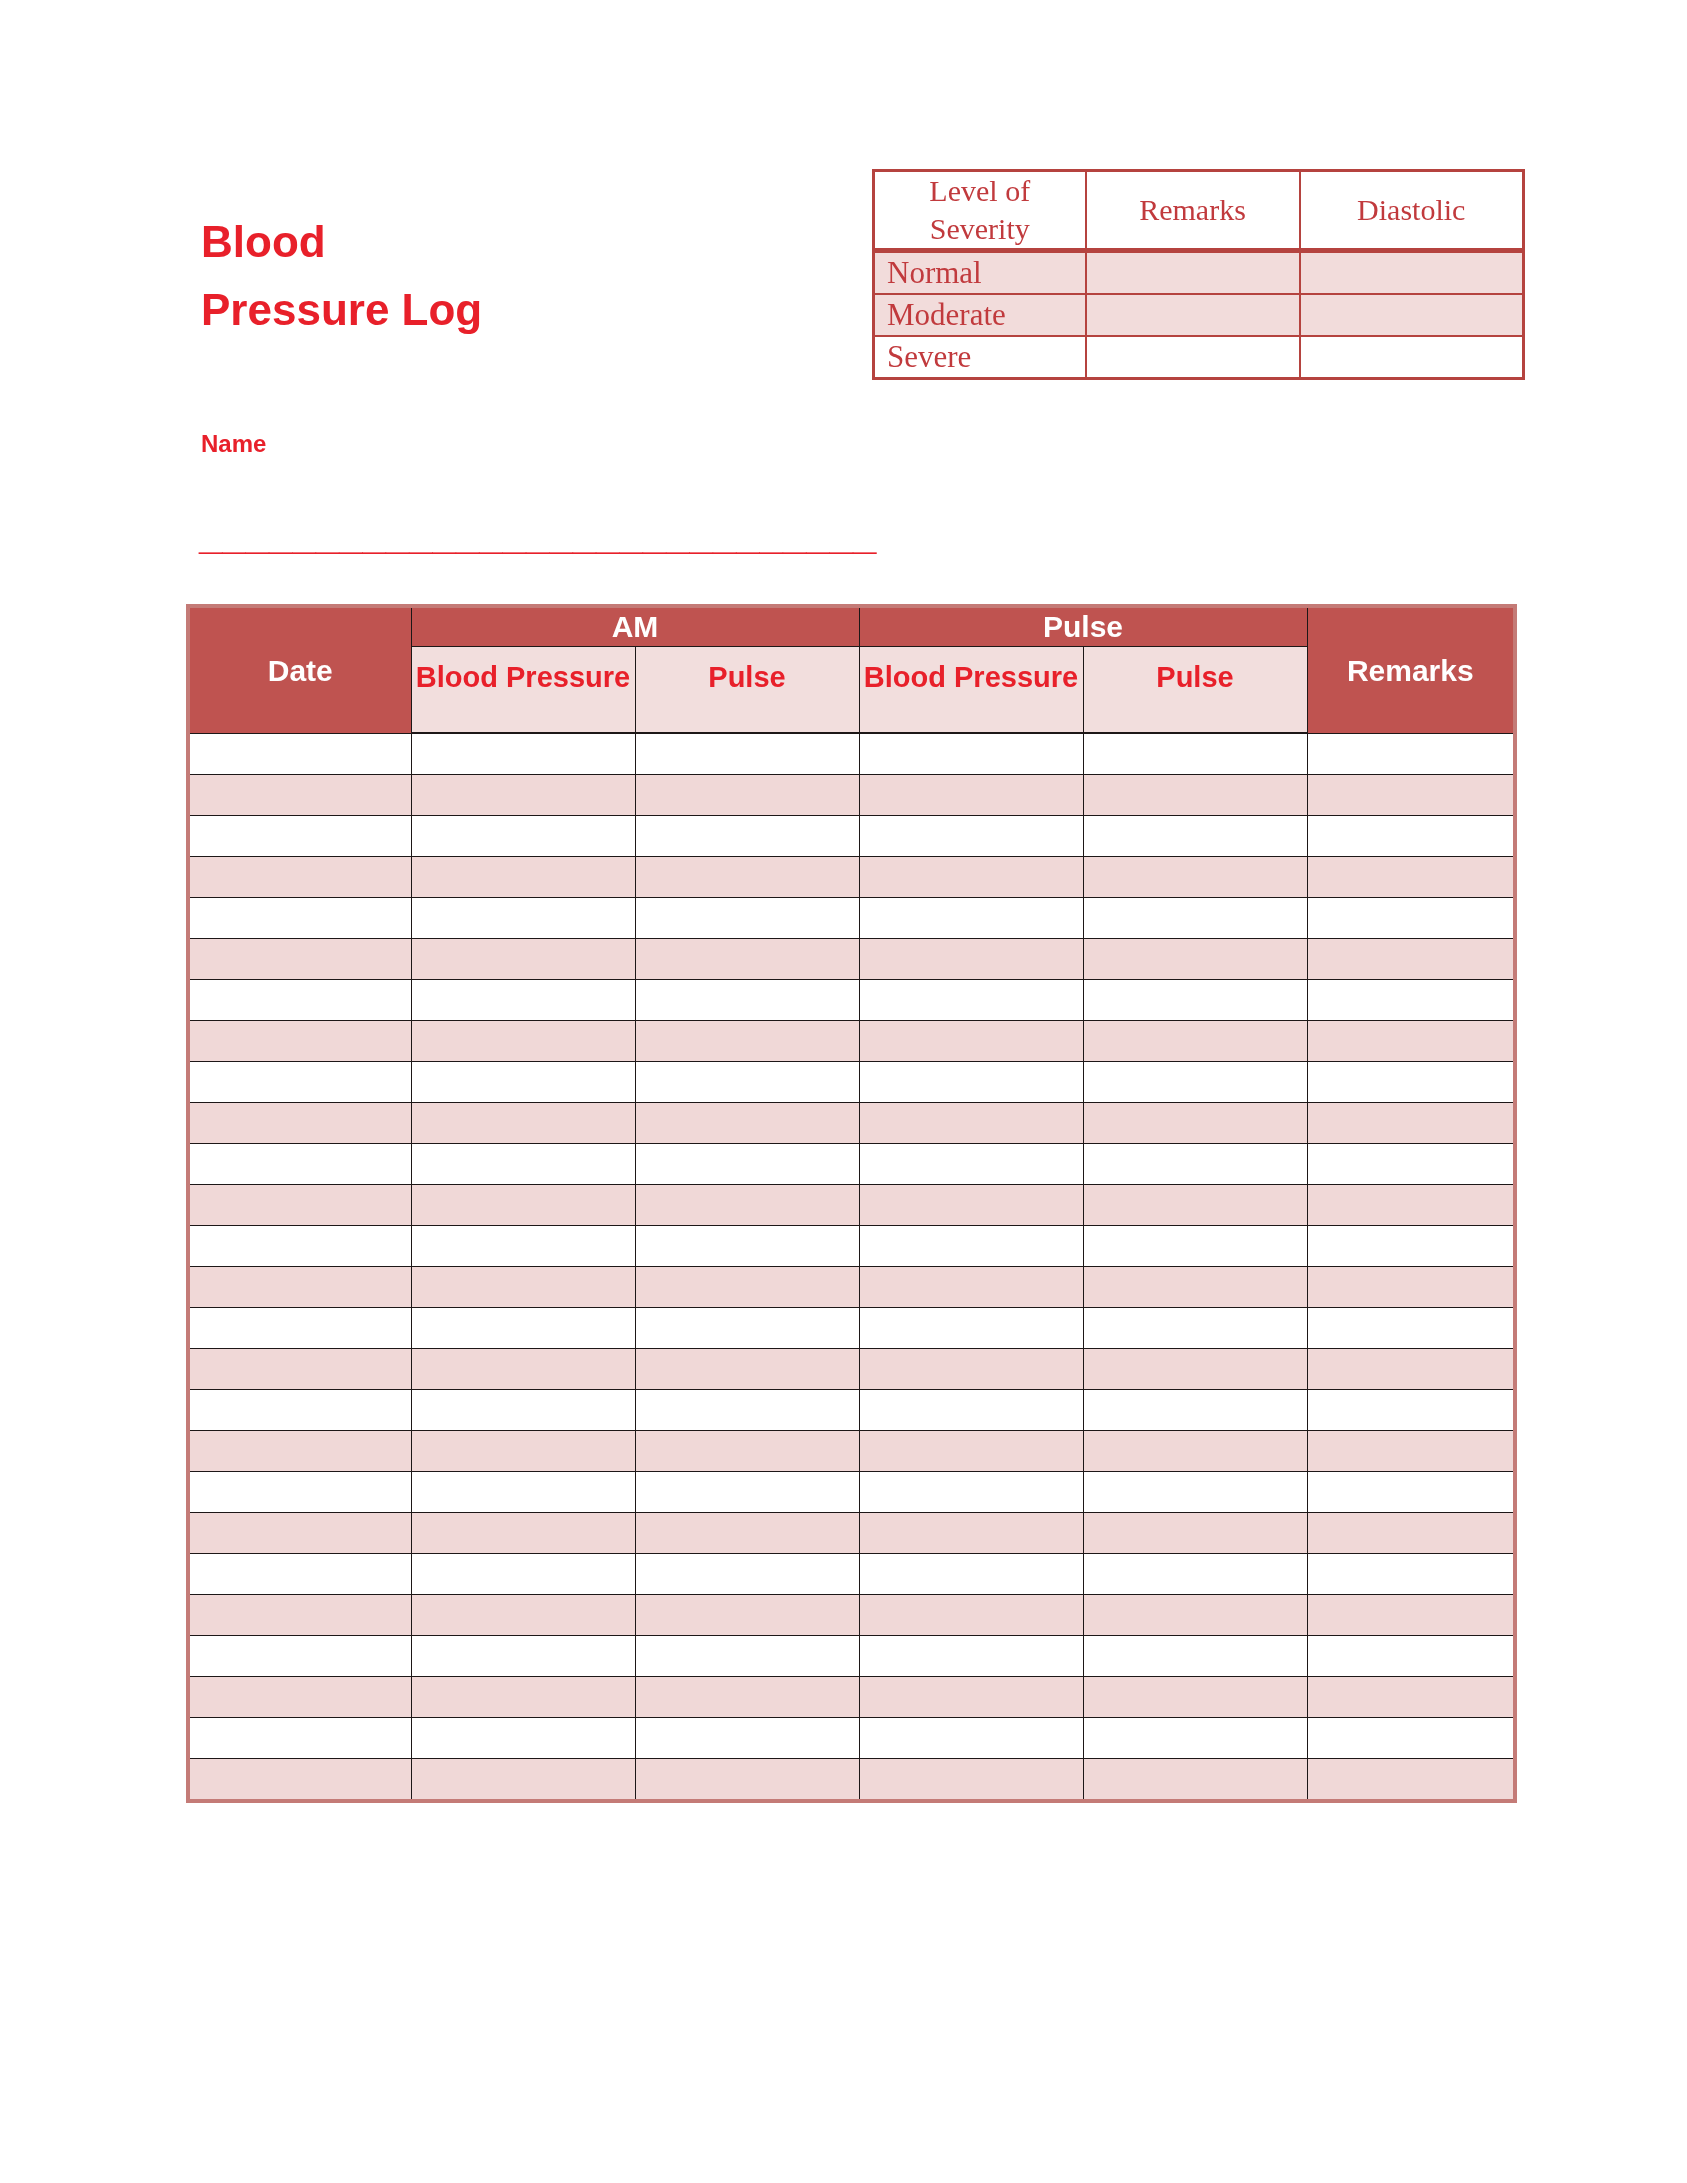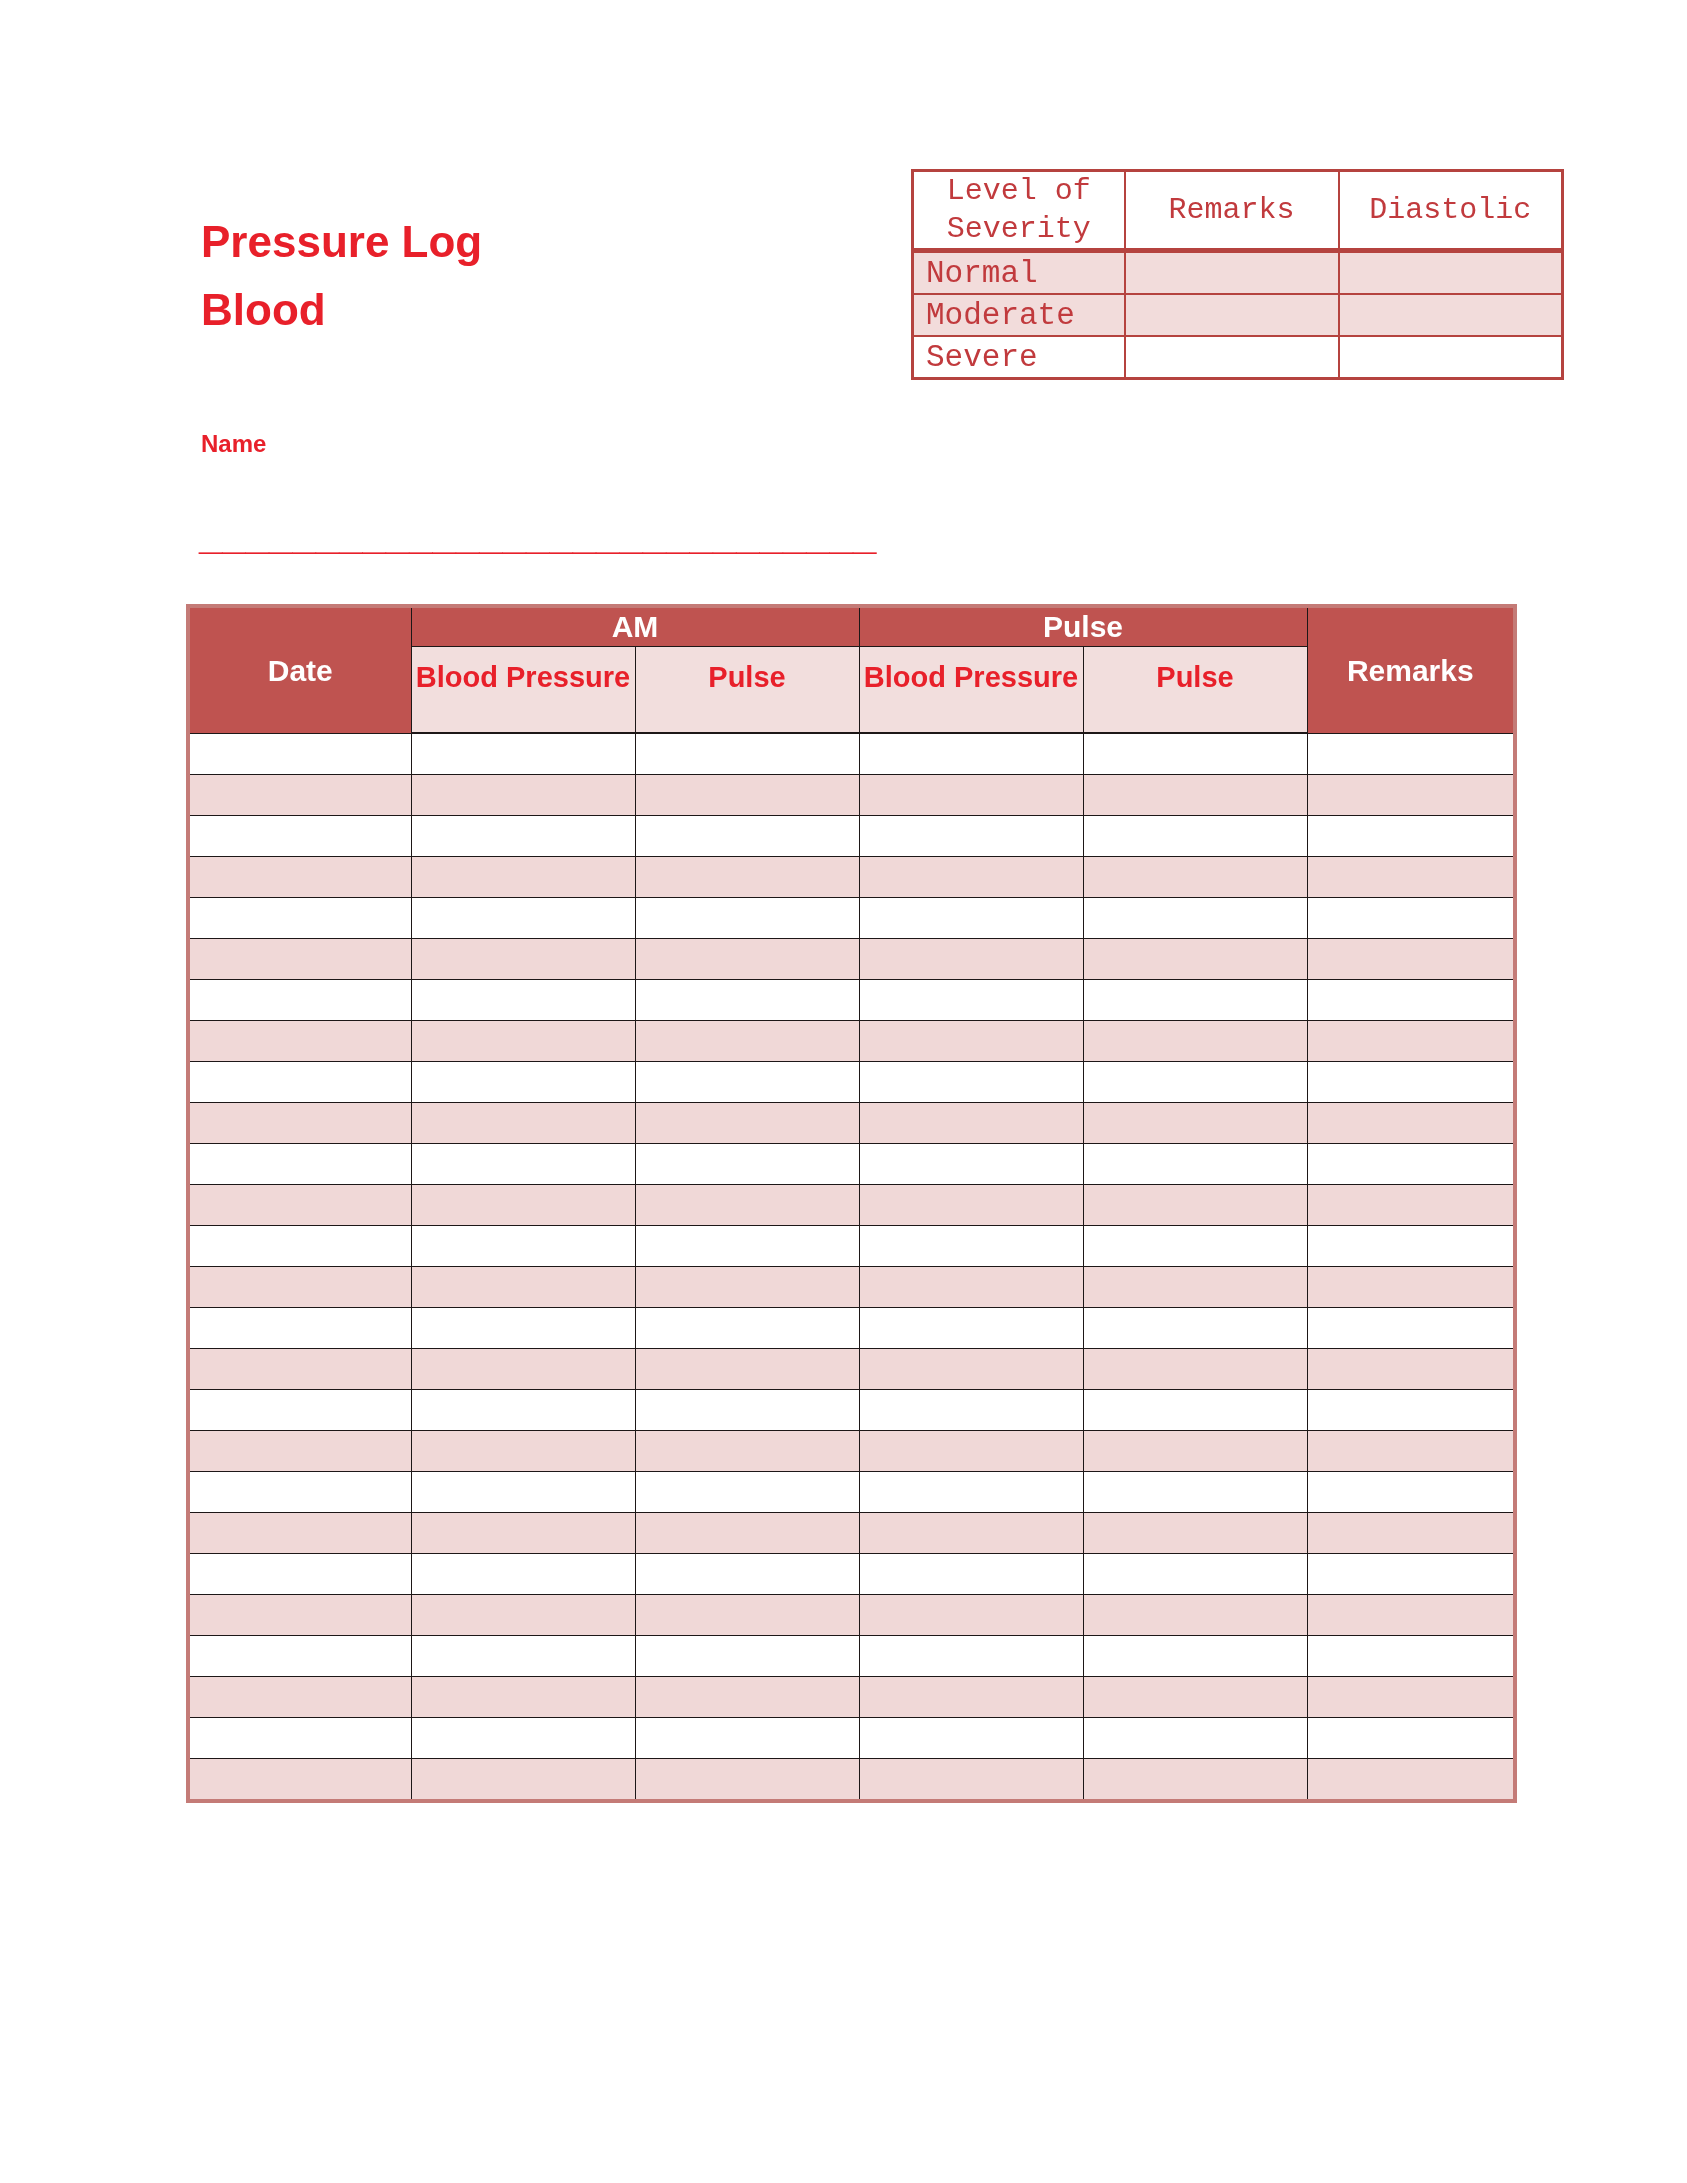--- a/index.html
+++ b/index.html
@@ -33,23 +33,23 @@
     font-size:24px;font-weight:bold;
     color:var(--bright-red);
   }
   .name-underline{
     position:absolute;left:199px;top:512px;
     font-size:42px;font-weight:bold;line-height:45px;
     color:var(--bright-red);white-space:nowrap;
   }
   
   .severity-table{
-    position:absolute;left:911px;top:169px;width:651px;
+    position:absolute;left:872px;top:169px;width:651px;
     border-collapse:collapse;table-layout:fixed;
-    font-family:Liberation Mono, monospace;
+    font-family:Liberation Serif, serif;
     color:var(--serif-red);
     border:3.5px solid var(--sev-border);
   }
   .severity-table th,.severity-table td{
     border:2.6px solid var(--sev-border);
     overflow:hidden;
   }
   .severity-table thead th{
     height:75px;background:#ffffff;
     font-size:30px;font-weight:normal;line-height:38px;
@@ -87,22 +87,22 @@
   }
   .log-table tbody td{height:40px;background:#ffffff;}
   .log-table tbody tr.pink td{background:var(--row-pink);}
 </style>
 </head>
 <body>
 
 <div class="page">
 
   <div class="doc-title">
+    <div>Blood</div>
     <div>Pressure Log</div>
-    <div>Blood</div>
   </div>
 
   <table class="severity-table">
     <colgroup>
       <col style="width:212px">
         <col style="width:214px">
         <col style="width:224px">
     </colgroup>
     <thead>
       <tr>

